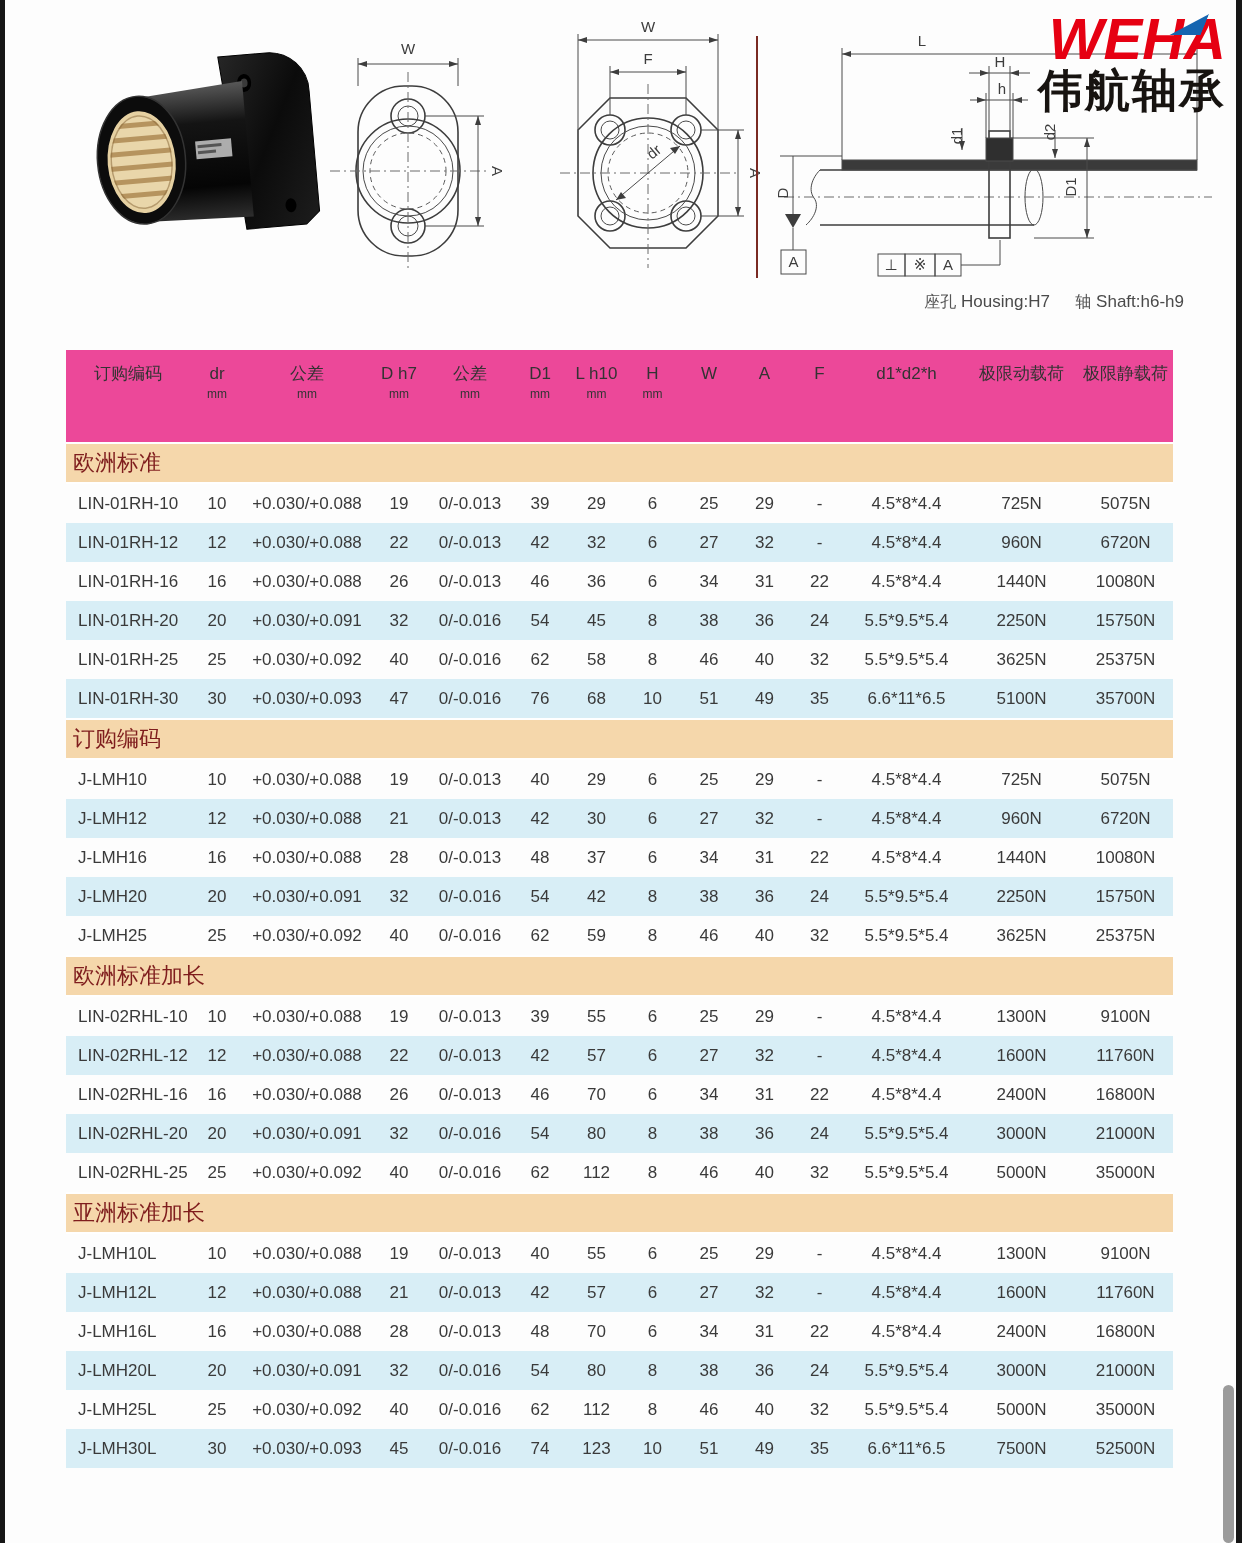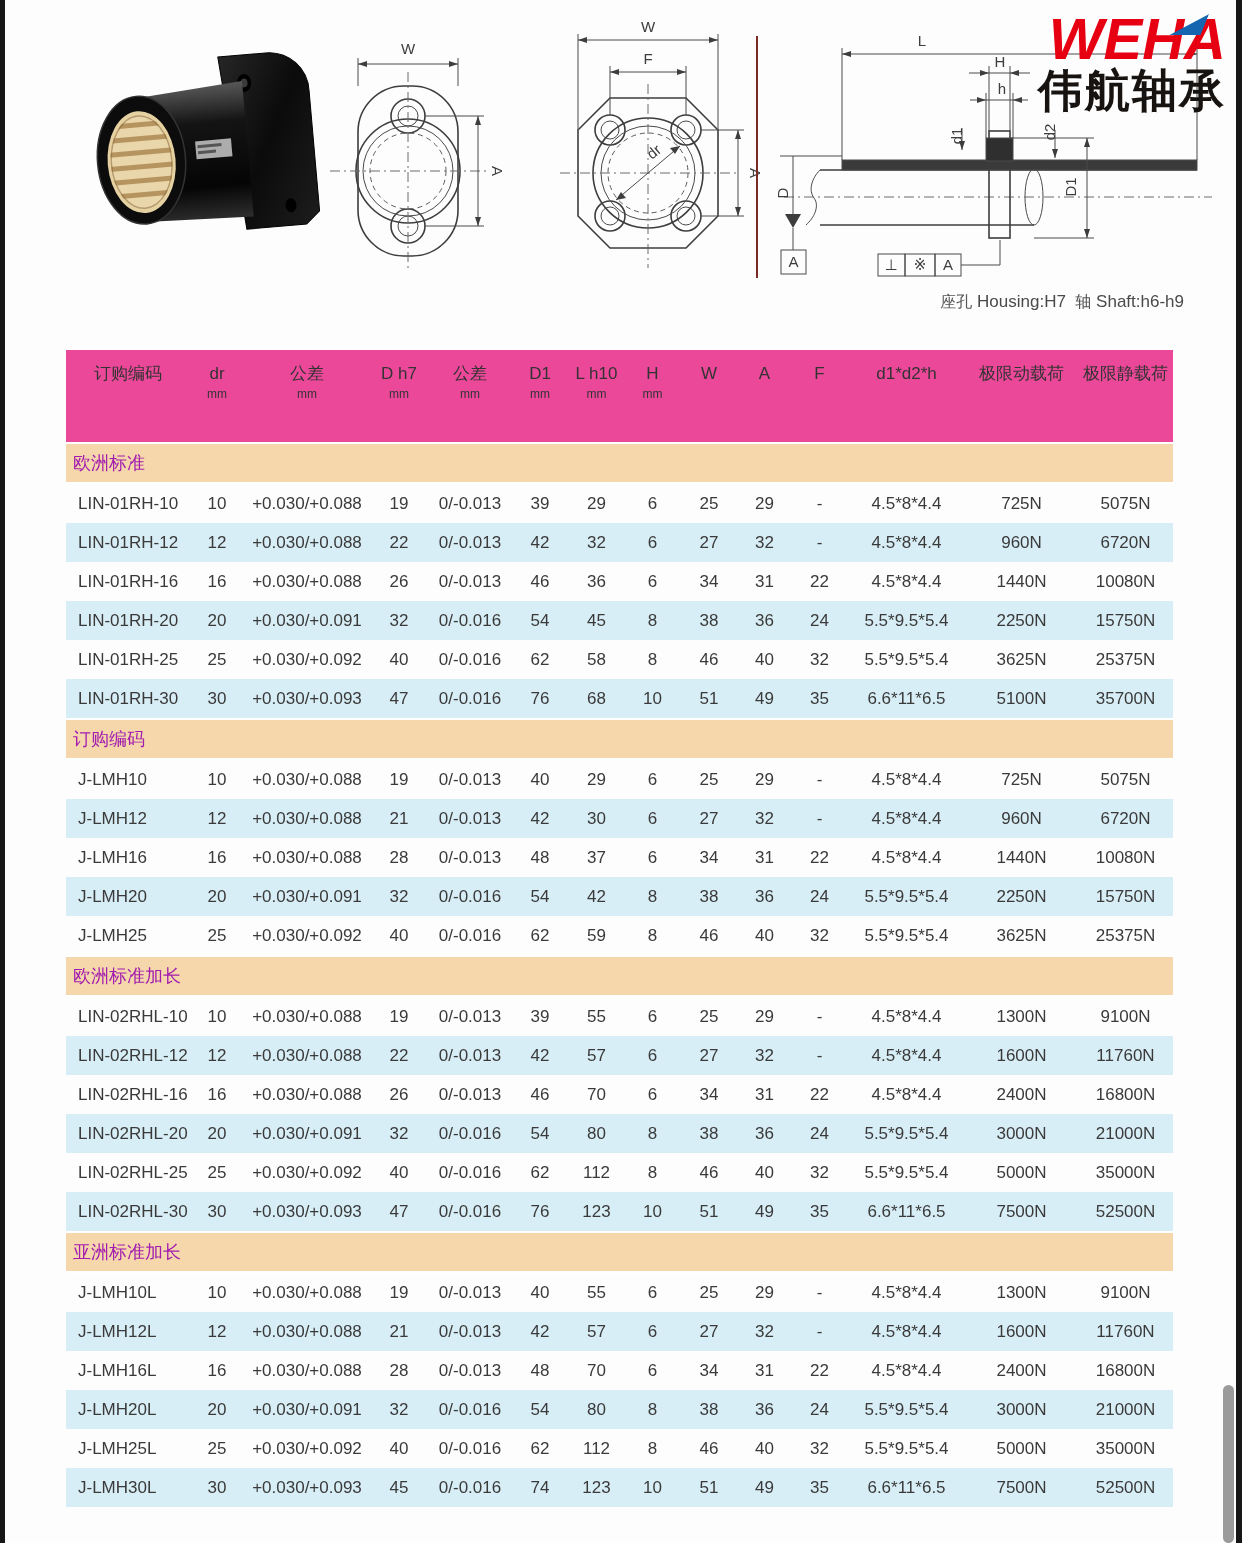--- a/index.html
+++ b/index.html
@@ -15,30 +15,30 @@
   .dwg2{position:absolute;left:548px;top:8px;width:212px;height:292px;}
   .divider{position:absolute;left:756px;top:36px;width:2px;height:242px;background:#7a2a23;}
   .dwg3{position:absolute;left:772px;top:18px;width:466px;height:272px;}
 
   .logo{position:absolute;top:11px;right:16px;width:228px;text-align:right;z-index:5;}
   .logo .brand{position:relative;display:inline-block;font-size:58px;line-height:56px;font-weight:bold;font-style:italic;color:#e60012;letter-spacing:0px;}
   .logo .brand .hblue{position:absolute;top:3px;left:118px;width:38px;height:21px;background:#1565b0;transform:skewX(-22deg);clip-path:polygon(18% 100%,100% 0,100% 100%);}
   .logo .cn{font-size:45px;line-height:48px;font-weight:bold;color:#171310;letter-spacing:2px;white-space:nowrap;}
 
   .fitnote{position:absolute;top:292px;right:58px;font-size:17px;color:#4a4a4a;white-space:nowrap;}
-  .fitnote .cn{font-size:16px;color:#555;}
+  .fitnote .cn{font-size:16px;color:#555;margin-left:16px;}
 
   
   table.spec{position:absolute;left:66px;top:350px;width:1107px;border-collapse:collapse;table-layout:fixed;font-size:17px;color:#3a3a3a;}
   table.spec th{background:#ec4899;height:78px;vertical-align:top;padding:14px 0 0 0;font-weight:normal;font-size:17px;color:#333;line-height:19px;}
   table.spec th .u{font-size:12px;color:#333;margin-top:2px;}
   table.spec td{height:37px;text-align:center;white-space:nowrap;vertical-align:middle;}
   table.spec td.code{text-align:left;padding-left:12px;margin-top:19px;}
   table.spec tr.alt td{background:#d8eef6;}
-  table.spec tr.section td{background:#f5d7ab;height:36px;text-align:left;padding-left:7px;font-size:18px;color:#a21caf;border-top:2px solid #fff;border-bottom:2px solid #fff;}
+  table.spec tr.section td{background:#f5d7ab;height:36px;text-align:left;padding-left:7px;font-size:22px;color:#7f1d1d;border-top:2px solid #fff;border-bottom:2px solid #fff;}
 
   
   .scroll-thumb{position:absolute;right:8px;top:1385px;width:11px;height:158px;background:#9b9b9b;border-radius:6px;}
 
   
   .ln{stroke:#3d3d3d;stroke-width:1.6;fill:none;}
   .thin{stroke:#4a4a4a;stroke-width:1;fill:none;}
   .cl{stroke:#6a6a6a;stroke-width:1;fill:none;stroke-dasharray:10 4 2 4;}
   .dash{stroke:#5a5a5a;stroke-width:1;fill:none;stroke-dasharray:5 4;}
   .dimtxt{font-size:15px;fill:#3d3d3d;}
@@ -577,36 +577,20 @@
           <td>62</td>
           <td>112</td>
           <td>8</td>
           <td>46</td>
           <td>40</td>
           <td>32</td>
           <td>5.5*9.5*5.4</td>
           <td>5000N</td>
           <td>35000N</td>
         </tr>
-        <tr class="alt">
-          <td class="code">LIN-02RHL-30</td>
-          <td>30</td>
-          <td>+0.030/+0.093</td>
-          <td>47</td>
-          <td>0/-0.016</td>
-          <td>76</td>
-          <td>123</td>
-          <td>10</td>
-          <td>51</td>
-          <td>49</td>
-          <td>35</td>
-          <td>6.6*11*6.5</td>
-          <td>7500N</td>
-          <td>52500N</td>
-        </tr>
         <tr class="section">
           <td colspan="14">亚洲标准加长</td>
         </tr>
         <tr>
           <td class="code">J-LMH10L</td>
           <td>10</td>
           <td>+0.030/+0.088</td>
           <td>19</td>
           <td>0/-0.013</td>
           <td>40</td>

